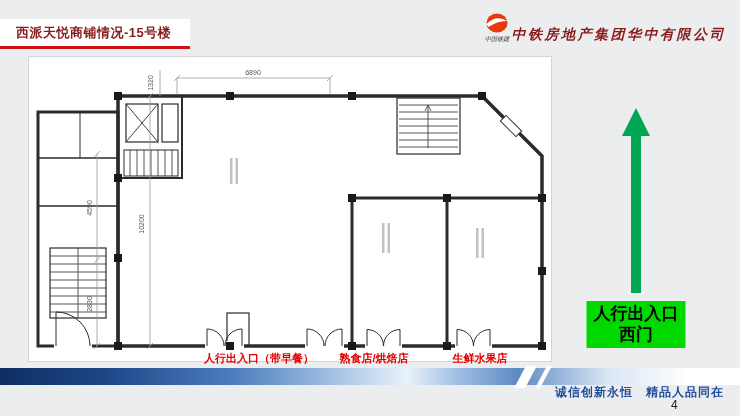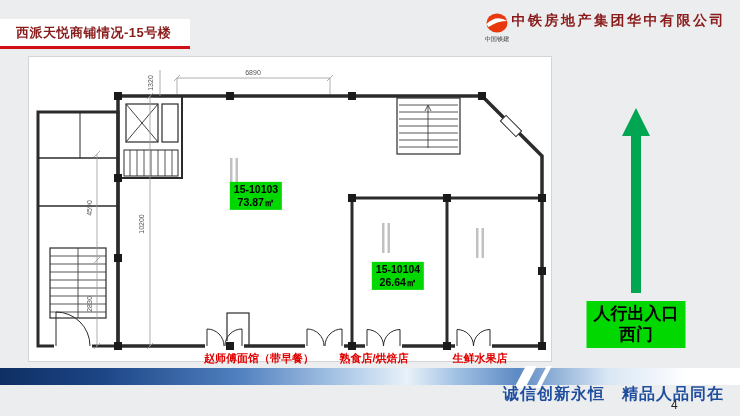--- a/index.html
+++ b/index.html
@@ -7,21 +7,21 @@
     --arrow-green:#00a651; --shop-red:#e00000; --blue:#1f4e9e;
   }
   *{box-sizing:border-box}
   body{margin:0;background:#888;font-family:"Liberation Sans",sans-serif;}
   .slide{position:relative;width:740px;height:416px;background:#ecedee;overflow:hidden;}
 
   
   .title-tab{position:absolute;left:0;top:19px;width:190px;height:30px;background:#fff;
     border-bottom:3px solid var(--accent-red);display:flex;align-items:center;padding-left:16px;}
   .title-tab span{font-size:13px;font-weight:bold;color:var(--title-red);letter-spacing:.5px;white-space:nowrap;}
-  .logo{position:absolute;right:14px;top:12px;display:flex;align-items:flex-start;}
+  .logo{position:absolute;right:14px;top:12px;display:flex;align-items:flex-end;font-style:italic;}
   .logo .company{font-size:14px;font-weight:bold;color:var(--title-red);letter-spacing:2.5px;white-space:nowrap;}
 
   
   .paper{position:absolute;left:28px;top:56px;width:524px;height:306px;background:#fff;
     border:1px solid #d5d5d5;}
   .paper svg{position:absolute;left:1px;top:1px;}
 
   .unit-label{position:absolute;transform:translate(-50%,-50%);background:var(--green);
     color:#000;font-weight:bold;font-size:10.5px;line-height:1.25;text-align:center;
     padding:1px 4px;white-space:nowrap;}
@@ -36,21 +36,21 @@
 
   
   .footer-band{position:absolute;left:0;top:368px;width:740px;height:17px;
     background:linear-gradient(90deg,#0e2f63 0%,#1d4687 14%,#4f7fbe 32%,#a9c6e6 46%,
       #e9f1fa 55%,#9dbfe2 62%,#5d8ac4 70%,#d8e6f4 82%,#ffffff 93%);}
   .footer-band::before{content:"";position:absolute;left:520px;top:-2px;width:11px;height:22px;
     background:#fff;transform:skewX(-28deg);}
   .footer-band::after{content:"";position:absolute;left:541px;top:-2px;width:5px;height:22px;
     background:#fff;transform:skewX(-28deg);}
   .slogan{position:absolute;right:16px;top:384px;color:var(--blue);font-weight:bold;
-    font-size:16px;letter-spacing:1px;white-space:nowrap;}
+    font-size:12px;letter-spacing:1px;white-space:nowrap;}
   .page-num{position:absolute;left:671px;top:398px;color:#222;font-size:12px;}
 
   svg text{font-family:"Liberation Sans",sans-serif;}
 </style>
 </head>
 <body>
 
 <div class="slide">
 
   <div class="title-tab">
@@ -190,30 +190,22 @@
       </g>
       <g fill="#555" font-size="7">
         <text x="223" y="17" text-anchor="middle">6890</text>
         <text x="123" y="25" text-anchor="middle" transform="rotate(-90 123 25)">1320</text>
         <text x="114" y="166" text-anchor="middle" transform="rotate(-90 114 166)">10200</text>
         <text x="62" y="150" text-anchor="middle" transform="rotate(-90 62 150)">4590</text>
         <text x="62" y="246" text-anchor="middle" transform="rotate(-90 62 246)">2830</text>
       </g>
     </svg>
 
-    <div class="unit-label" style="left:227px;top:139px;">
-      <div>15-10103</div>
-      <div>73.87㎡</div>
-    </div>
-    <div class="unit-label" style="left:369px;top:219px;">
-      <div>15-10104</div>
-      <div>26.64㎡</div>
-    </div>
-
-    <span class="shop-name" style="left:230px;">赵师傅面馆（带早餐）</span>
+
+    <span class="shop-name" style="left:230px;">人行出入口（带早餐）</span>
     <span class="shop-name" style="left:345px;">熟食店/烘焙店</span>
     <span class="shop-name" style="left:451px;">生鲜水果店</span>
   </div>
 
   <svg class="big-arrow" width="44" height="190" viewBox="0 0 44 190">
     <polygon points="22,2 8,30 36,30" fill="var(--arrow-green)"></polygon>
     <rect x="17" y="29" width="10" height="158" fill="var(--arrow-green)"></rect>
   </svg>
 
   <div class="entrance-label">

